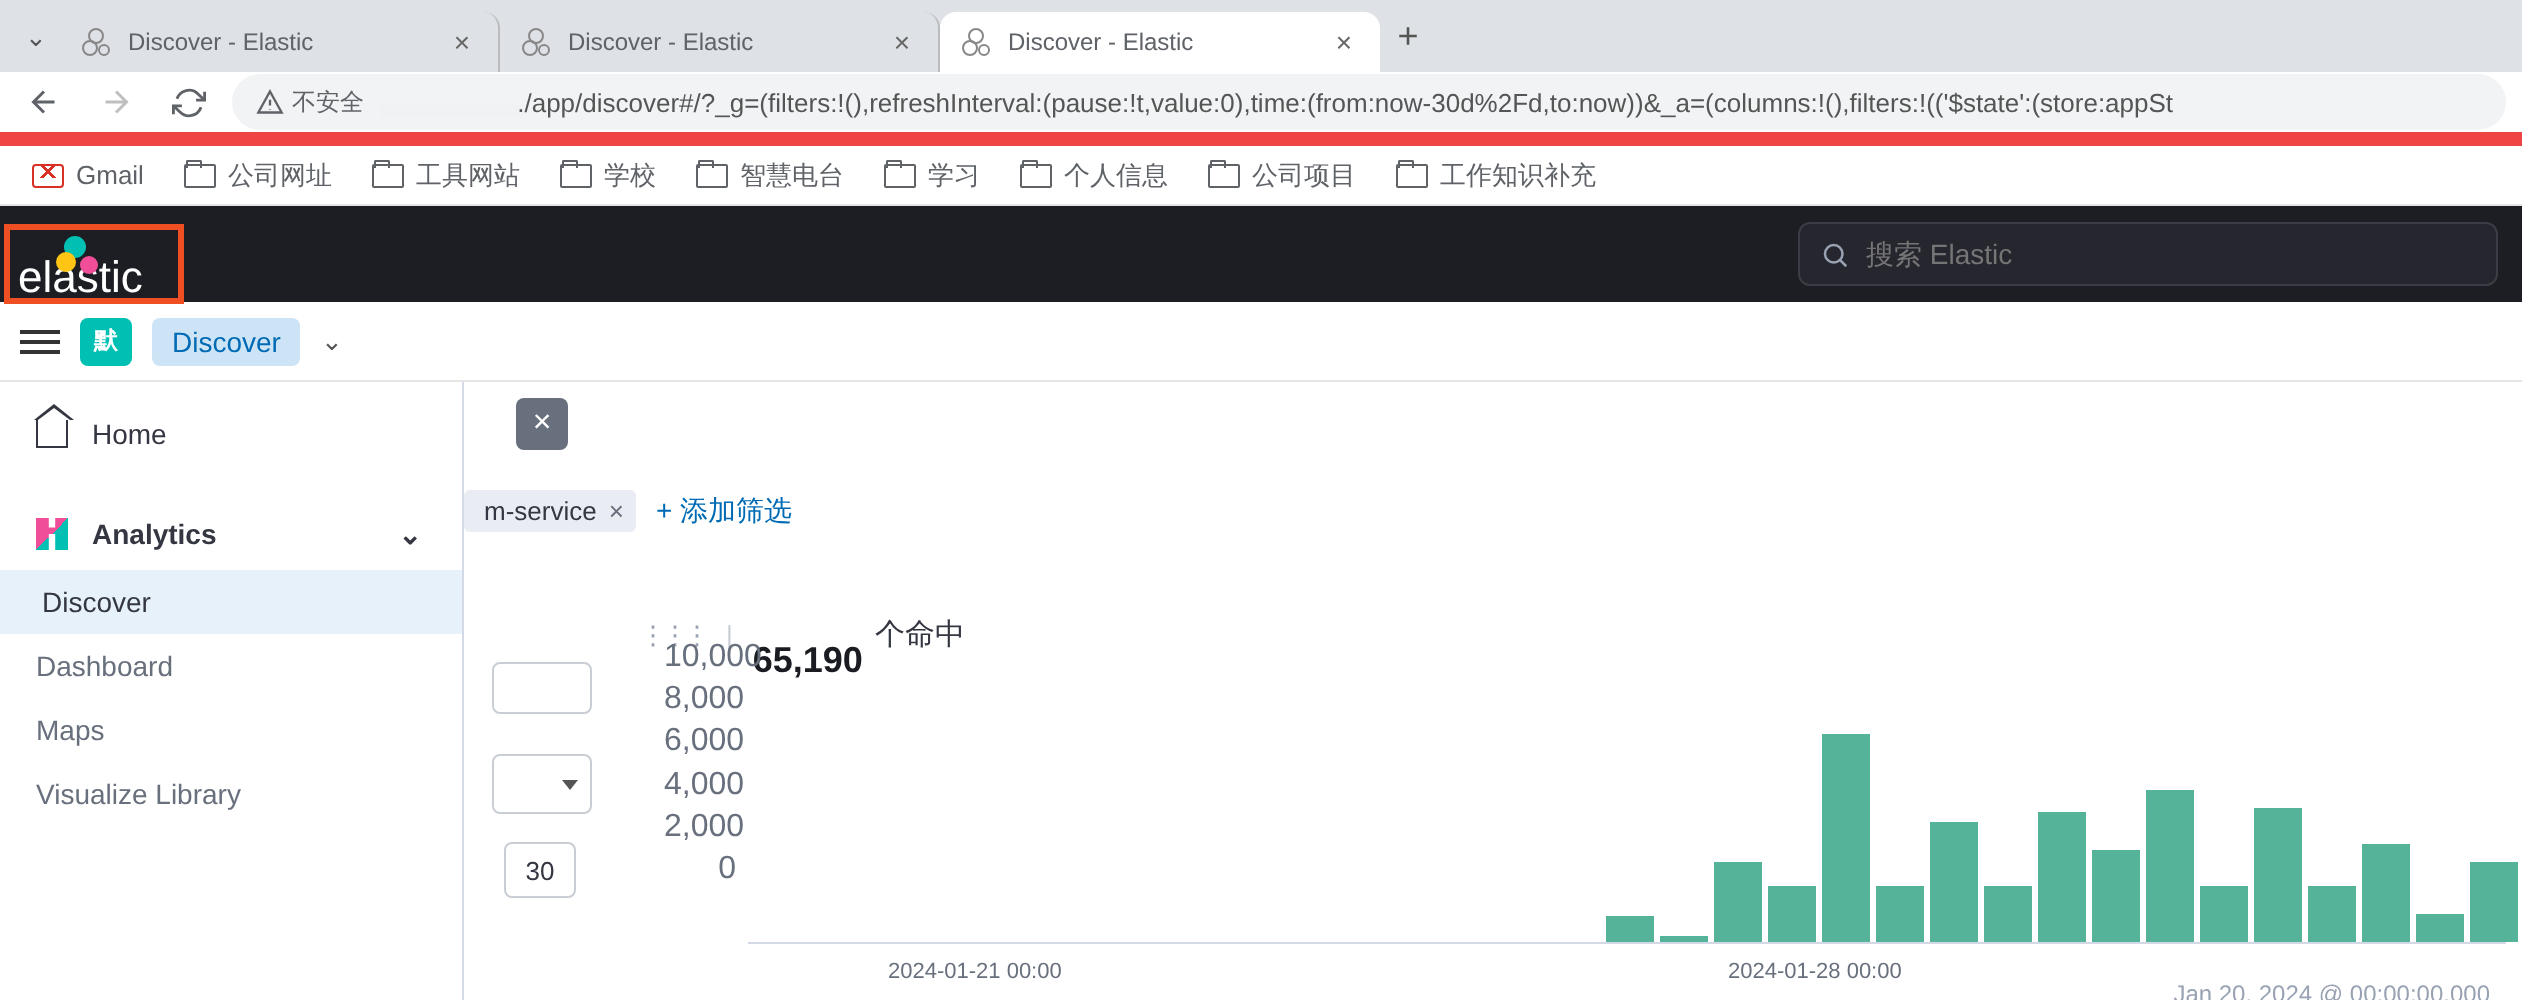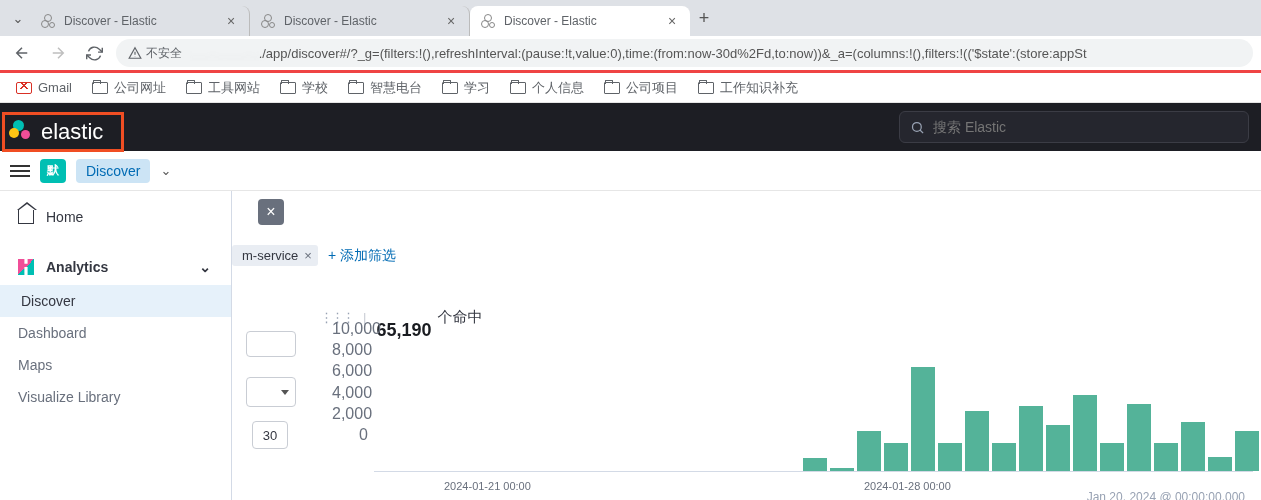--- a/index.html
+++ b/index.html
@@ -13,37 +13,37 @@
 .tab-title{flex:1;white-space:nowrap;overflow:hidden;text-overflow:ellipsis;font-size:12px;}
 .tab-close{width:16px;height:16px;display:flex;align-items:center;justify-content:center;border-radius:50%;font-size:14px;color:#666;}
 .favicon{width:16px;height:16px;display:flex;align-items:center;justify-content:center;}
 .cluster{width:14px;height:14px;position:relative;}
 .cluster::before,.cluster::after{content:"";position:absolute;border:1.5px solid #888;border-radius:50%;width:6px;height:6px;}
 .cluster::before{top:0;left:3px;}
 .cluster::after{bottom:0;left:0;}
 .cluster span{position:absolute;bottom:0;right:0;border:1.5px solid #888;border-radius:50%;width:6px;height:6px;}
 .newtab{width:28px;text-align:center;color:#555;font-size:18px;}
 
-.addr-row{display:flex;align-items:center;height:37px;background:#fff;padding:0 8px;gap:8px;border-bottom:3px solid #ef4444;}
+.addr-row{display:flex;align-items:center;height:37px;background:#fff;padding:0 8px;gap:8px;border-bottom:7px solid #ef4444;}
 .nav-ico{width:28px;height:28px;display:flex;align-items:center;justify-content:center;color:#5f6368;}
 .nav-ico.dis{color:#bfbfbf;}
 .url-bar{flex:1;display:flex;align-items:center;height:28px;background:#f1f3f4;border-radius:14px;padding:0 12px;gap:8px;}
 .insecure{display:flex;align-items:center;gap:4px;color:#5f6368;font-size:12px;}
 .url-text{flex:1;color:#555;font-size:13px;white-space:nowrap;overflow:hidden;}
 .url-text .blur{filter:blur(3px);color:#ccc;}
 
 .bm-row{display:flex;align-items:center;height:30px;padding:0 8px;gap:4px;border-bottom:1px solid #e5e5e5;}
 .bm{display:flex;align-items:center;gap:6px;padding:0 8px;height:26px;color:#5f6368;font-size:13px;}
 .gmail-ico{width:16px;height:12px;border:1.5px solid #d93025;border-radius:2px;position:relative;}
 .gmail-ico::after{content:"";position:absolute;top:0;left:0;right:0;height:6px;background:linear-gradient(135deg,transparent 45%,#d93025 45%,#d93025 55%,transparent 55%),linear-gradient(-135deg,transparent 45%,#d93025 45%,#d93025 55%,transparent 55%);}
 .folder-ico{width:16px;height:12px;border:1.5px solid #5f6368;border-radius:1px;position:relative;}
 .folder-ico::before{content:"";position:absolute;top:-3px;left:0;width:6px;height:3px;border:1.5px solid #5f6368;border-bottom:none;border-radius:1px 1px 0 0;}
 
 .elastic-hdr{height:48px;background:#1d1e24;display:flex;align-items:center;padding:0 12px;gap:8px;}
-.brand-box{border:3px solid #f04e23;padding:3px 18px 3px 4px;display:flex;align-items:center;gap:8px;height:40px;margin-top:10px;margin-left:-10px;}
+.brand-box{border:3px solid #f04e23;padding:3px 18px 3px 4px;display:flex;align-items:center;gap:8px;height:40px;margin-top:10px;margin-left:-10px;flex-direction:column;}
 .elogo{width:24px;height:24px;position:relative;}
 .elogo span{position:absolute;border-radius:50%;}
 .elogo .c1{width:11px;height:11px;background:#00bfb3;top:0;left:4px;}
 .elogo .c2{width:10px;height:10px;background:#fec514;top:8px;left:0;}
 .elogo .c3{width:9px;height:9px;background:#f04e98;top:10px;left:12px;}
 .brand-text{color:#fff;font-size:22px;font-weight:500;}
 .search-box{margin-left:auto;width:350px;height:32px;background:#25262e;border:1px solid #3b3c45;border-radius:6px;display:flex;align-items:center;padding:0 10px;gap:8px;color:#98a2b3;}
 .search-box input{background:transparent;border:none;color:#98a2b3;flex:1;outline:none;font-size:14px;}
 
 .sub-hdr{height:40px;display:flex;align-items:center;padding:0 10px;gap:10px;border-bottom:1px solid #e6e6e6;}

